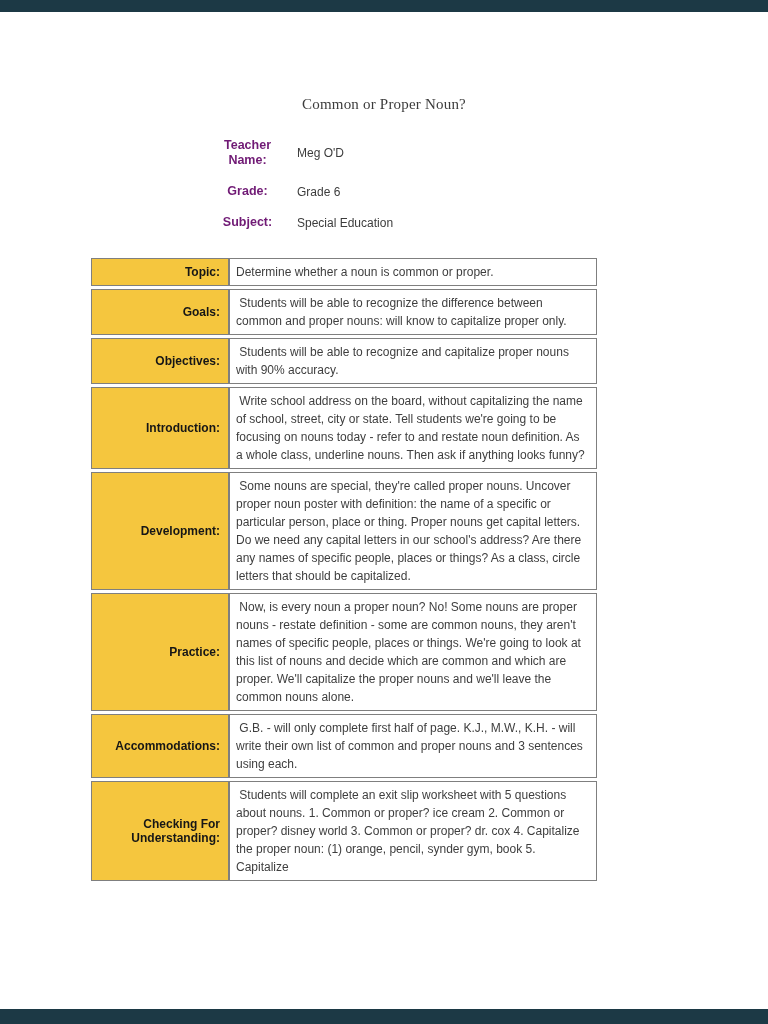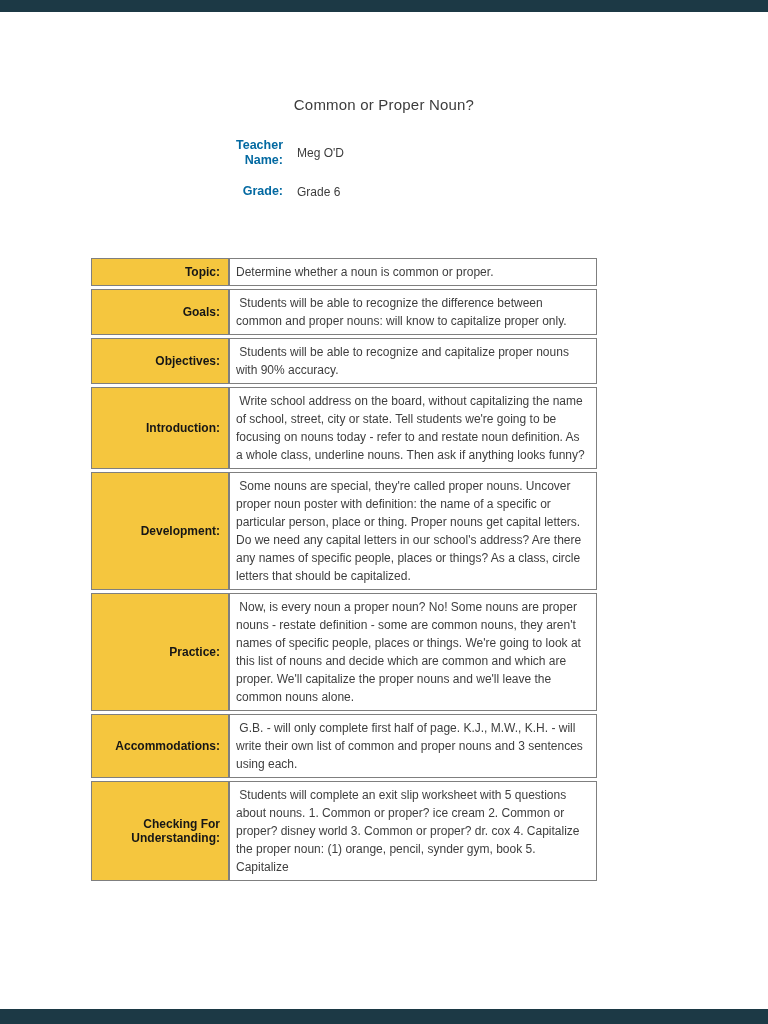--- a/index.html
+++ b/index.html
@@ -12,28 +12,29 @@
   }
   .edge-bar { position: absolute; left: 0; width: 768px; }
   .edge-bar.top { top: 0; height: 12px; }
   .edge-bar.bottom { bottom: 0; height: 15px; }
 
   .doc-title {
     position: absolute; top: 96px; left: 0; width: 768px;
     text-align: center;
     font-size: 15px; color: #3c3c3c;
     letter-spacing: 0.2px;
+    font-family: Liberation Serif, serif;
   }
 
   .info-block { position: absolute; top: 138px; left: 0; }
   .info-row { display: flex; align-items: center; margin-bottom: 16px; }
   .info-label {
     box-sizing: border-box; width: 283px; padding-left: 212px;
-    text-align: right; font-weight: bold;
-    font-size: 12.5px; line-height: 15px; color: #0369a1;
+    text-align: center; font-weight: bold;
+    font-size: 12.5px; line-height: 15px; color: #701a75;
   }
   .info-value { margin-left: 14px; font-size: 12px; color: #3c3c3c; }
 
   table.lesson-table {
     position: absolute; top: 255px; left: 81px;
     width: 516px;
     border-collapse: separate;
     border-spacing: 0 3px;
     table-layout: fixed;
     padding-left: 10px;
@@ -64,20 +65,24 @@
 
 <div class="info-block">
     <div class="info-row">
       <div class="info-label">Teacher Name:</div>
       <div class="info-value">Meg O'D</div>
     </div>
     <div class="info-row">
       <div class="info-label">Grade:</div>
       <div class="info-value">Grade 6</div>
     </div>
+    <div class="info-row">
+      <div class="info-label">Subject:</div>
+      <div class="info-value">Special Education</div>
+    </div>
   </div>
 
 <table class="lesson-table">
   <tbody>
       <tr>
         <td class="label-cell">Topic:</td>
         <td class="content-cell">Determine whether a noun is common or proper.</td>
       </tr>
       <tr>
         <td class="label-cell">Goals:</td>

